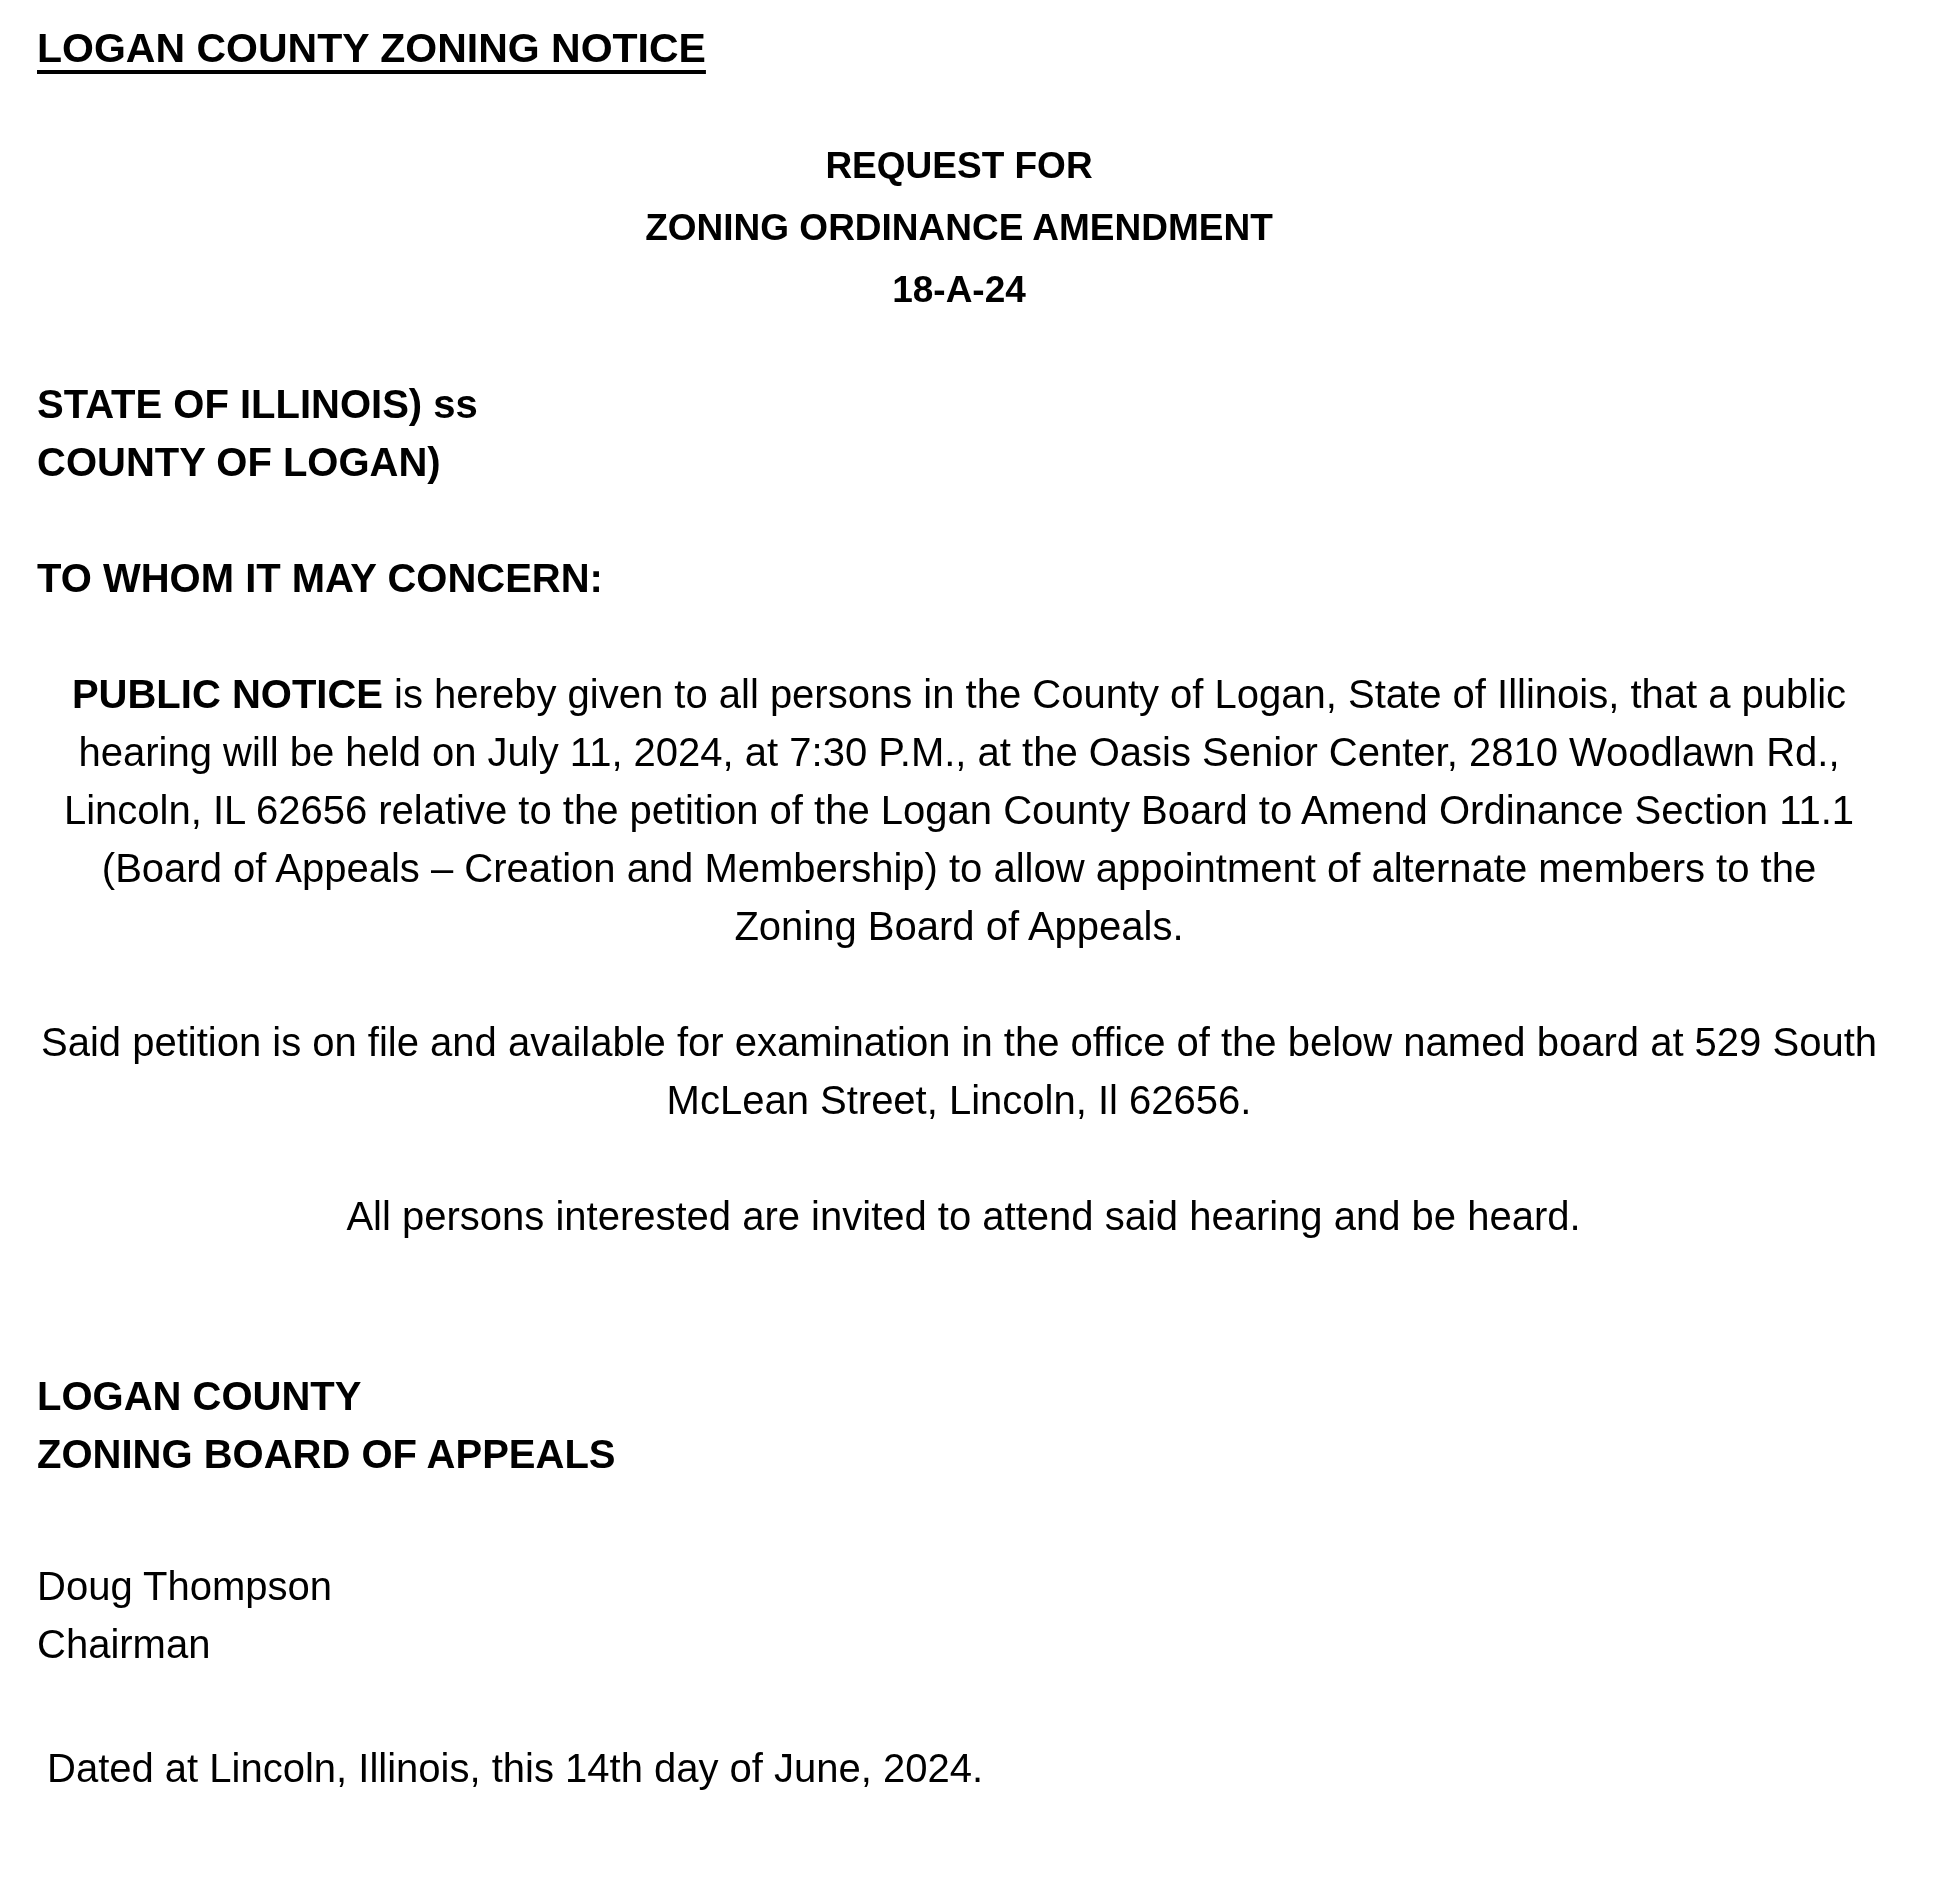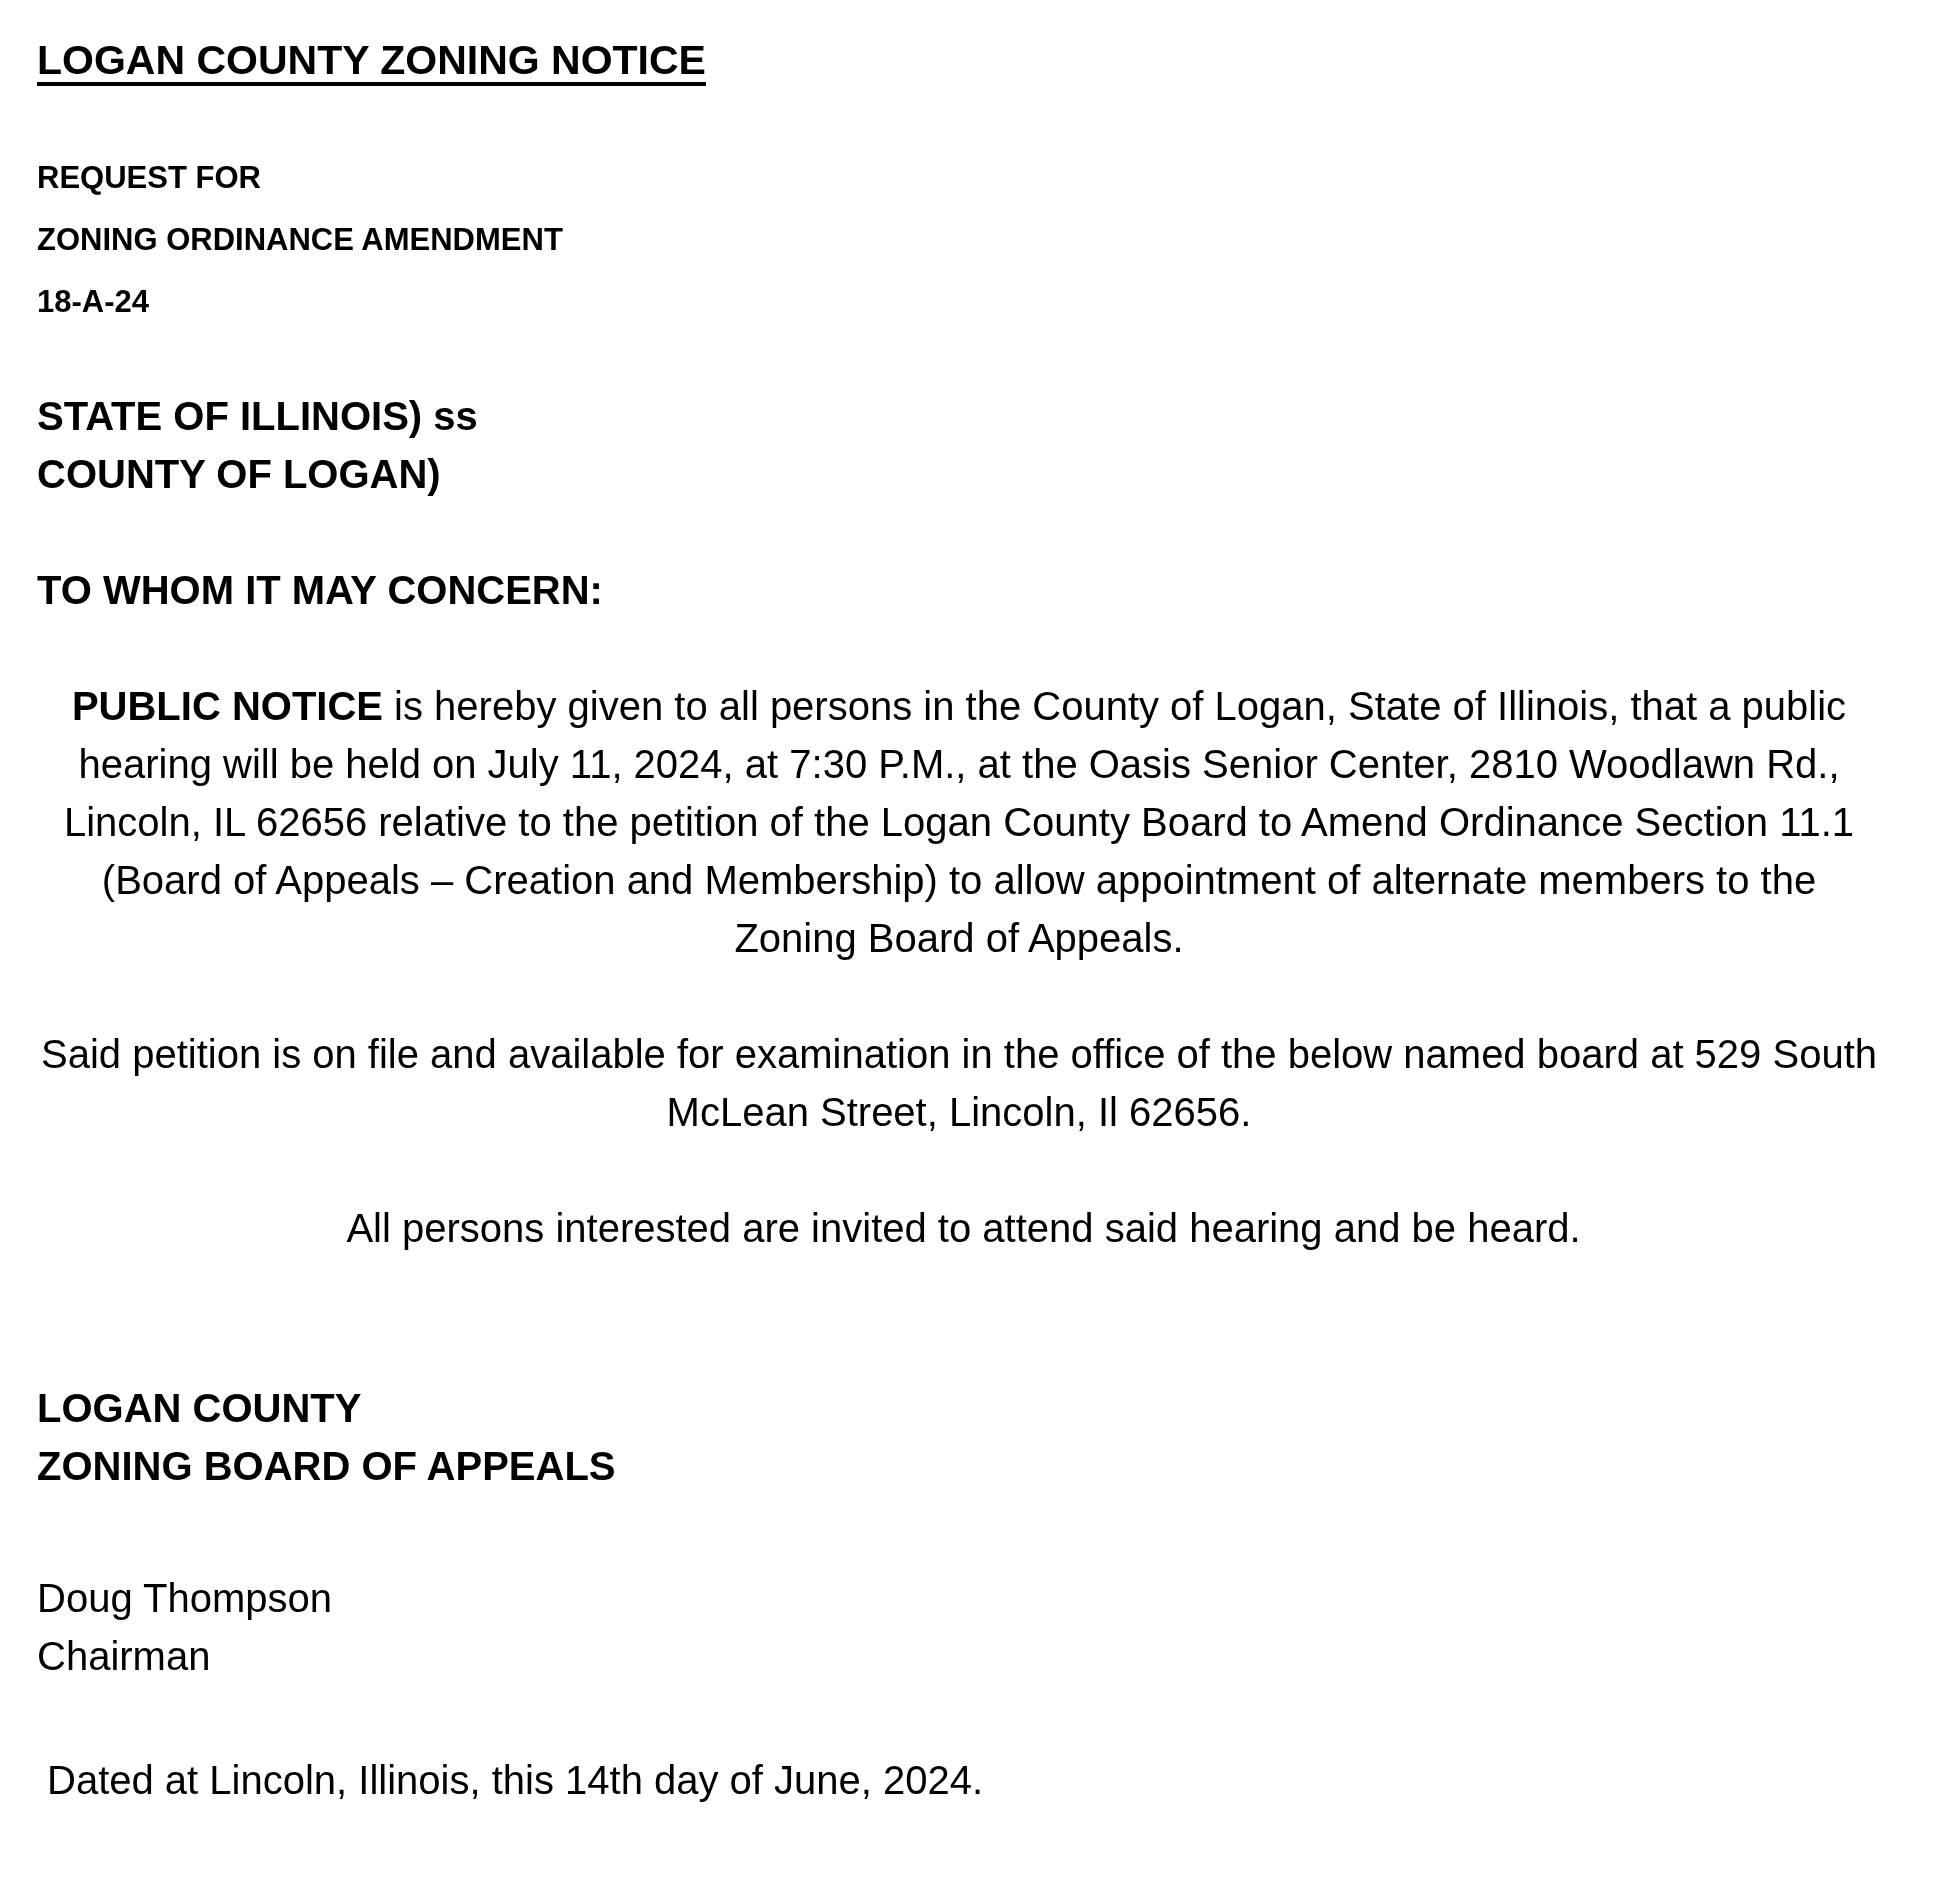--- a/index.html
+++ b/index.html
@@ -14,31 +14,31 @@
     box-sizing: border-box;
     background: #ffffff;
     color: #000000;
     font-family: "Liberation Sans", sans-serif;
     font-size: 40px;
     line-height: 58px;
     padding: 15px 67px 0 37px;
     overflow: hidden;
   }
   .doc-title {
-    margin: 16px 0 58px 0;
+    margin: 4px 0 58px 0;
     font-size: 41px;
     font-weight: 700;
     text-decoration: underline;
     text-underline-offset: 7.5px;
     line-height: 58px;
   }
   .request-block {
-    text-align: left;
+    text-align: center;
     font-weight: 700;
-    font-size: 31px;
+    font-size: 37px;
     line-height: 62px;
     margin: 3px 0 54px 0;
   }
   .state-block {
     font-weight: 700;
     margin: 0 0 58px 0;
   }
   .salutation {
     font-weight: 700;
     margin: 0 0 58px 0;

